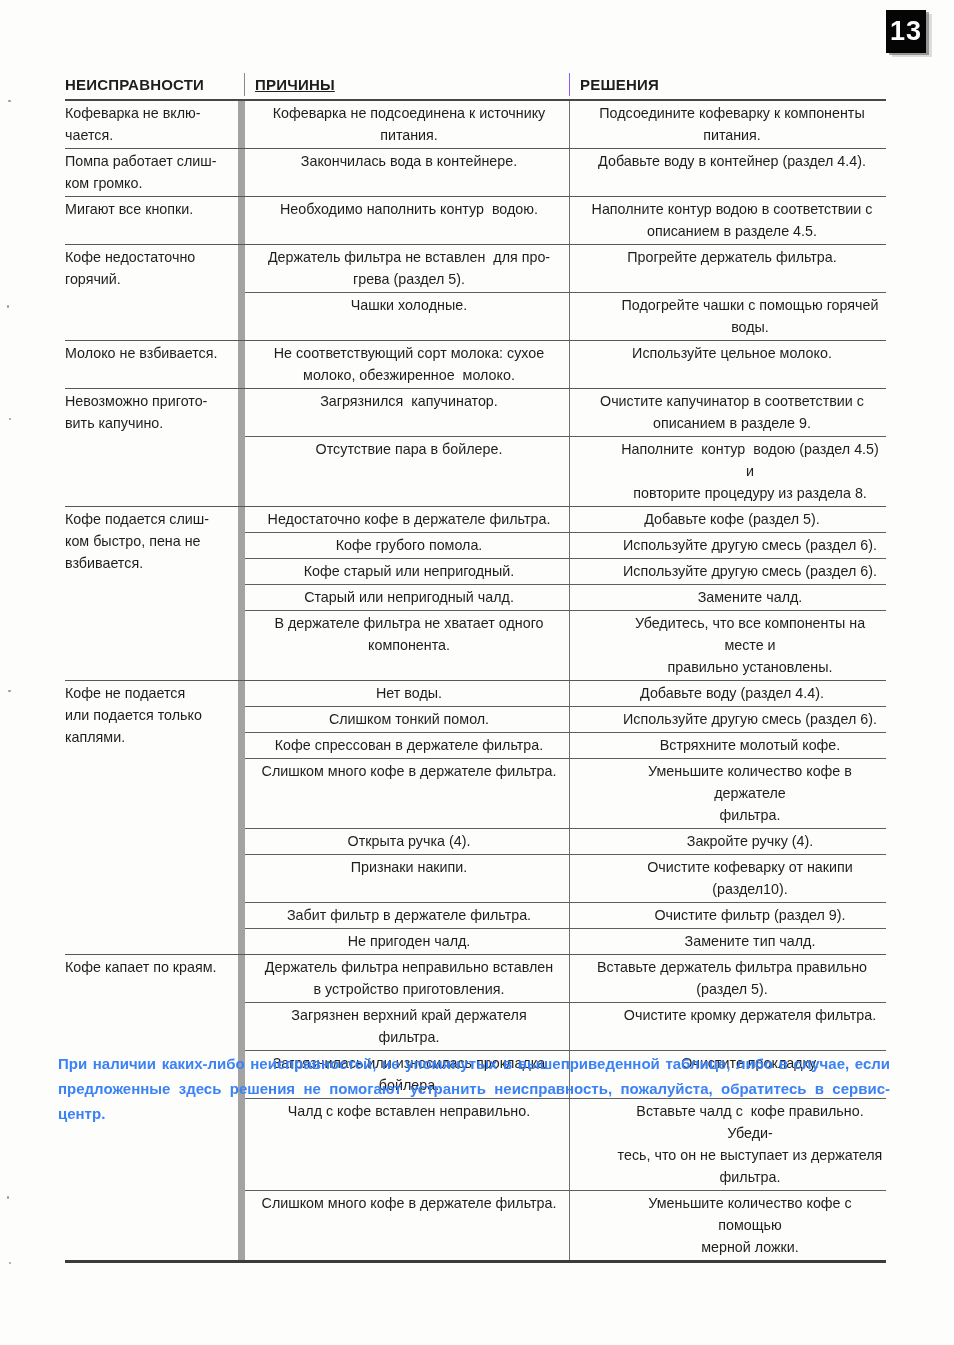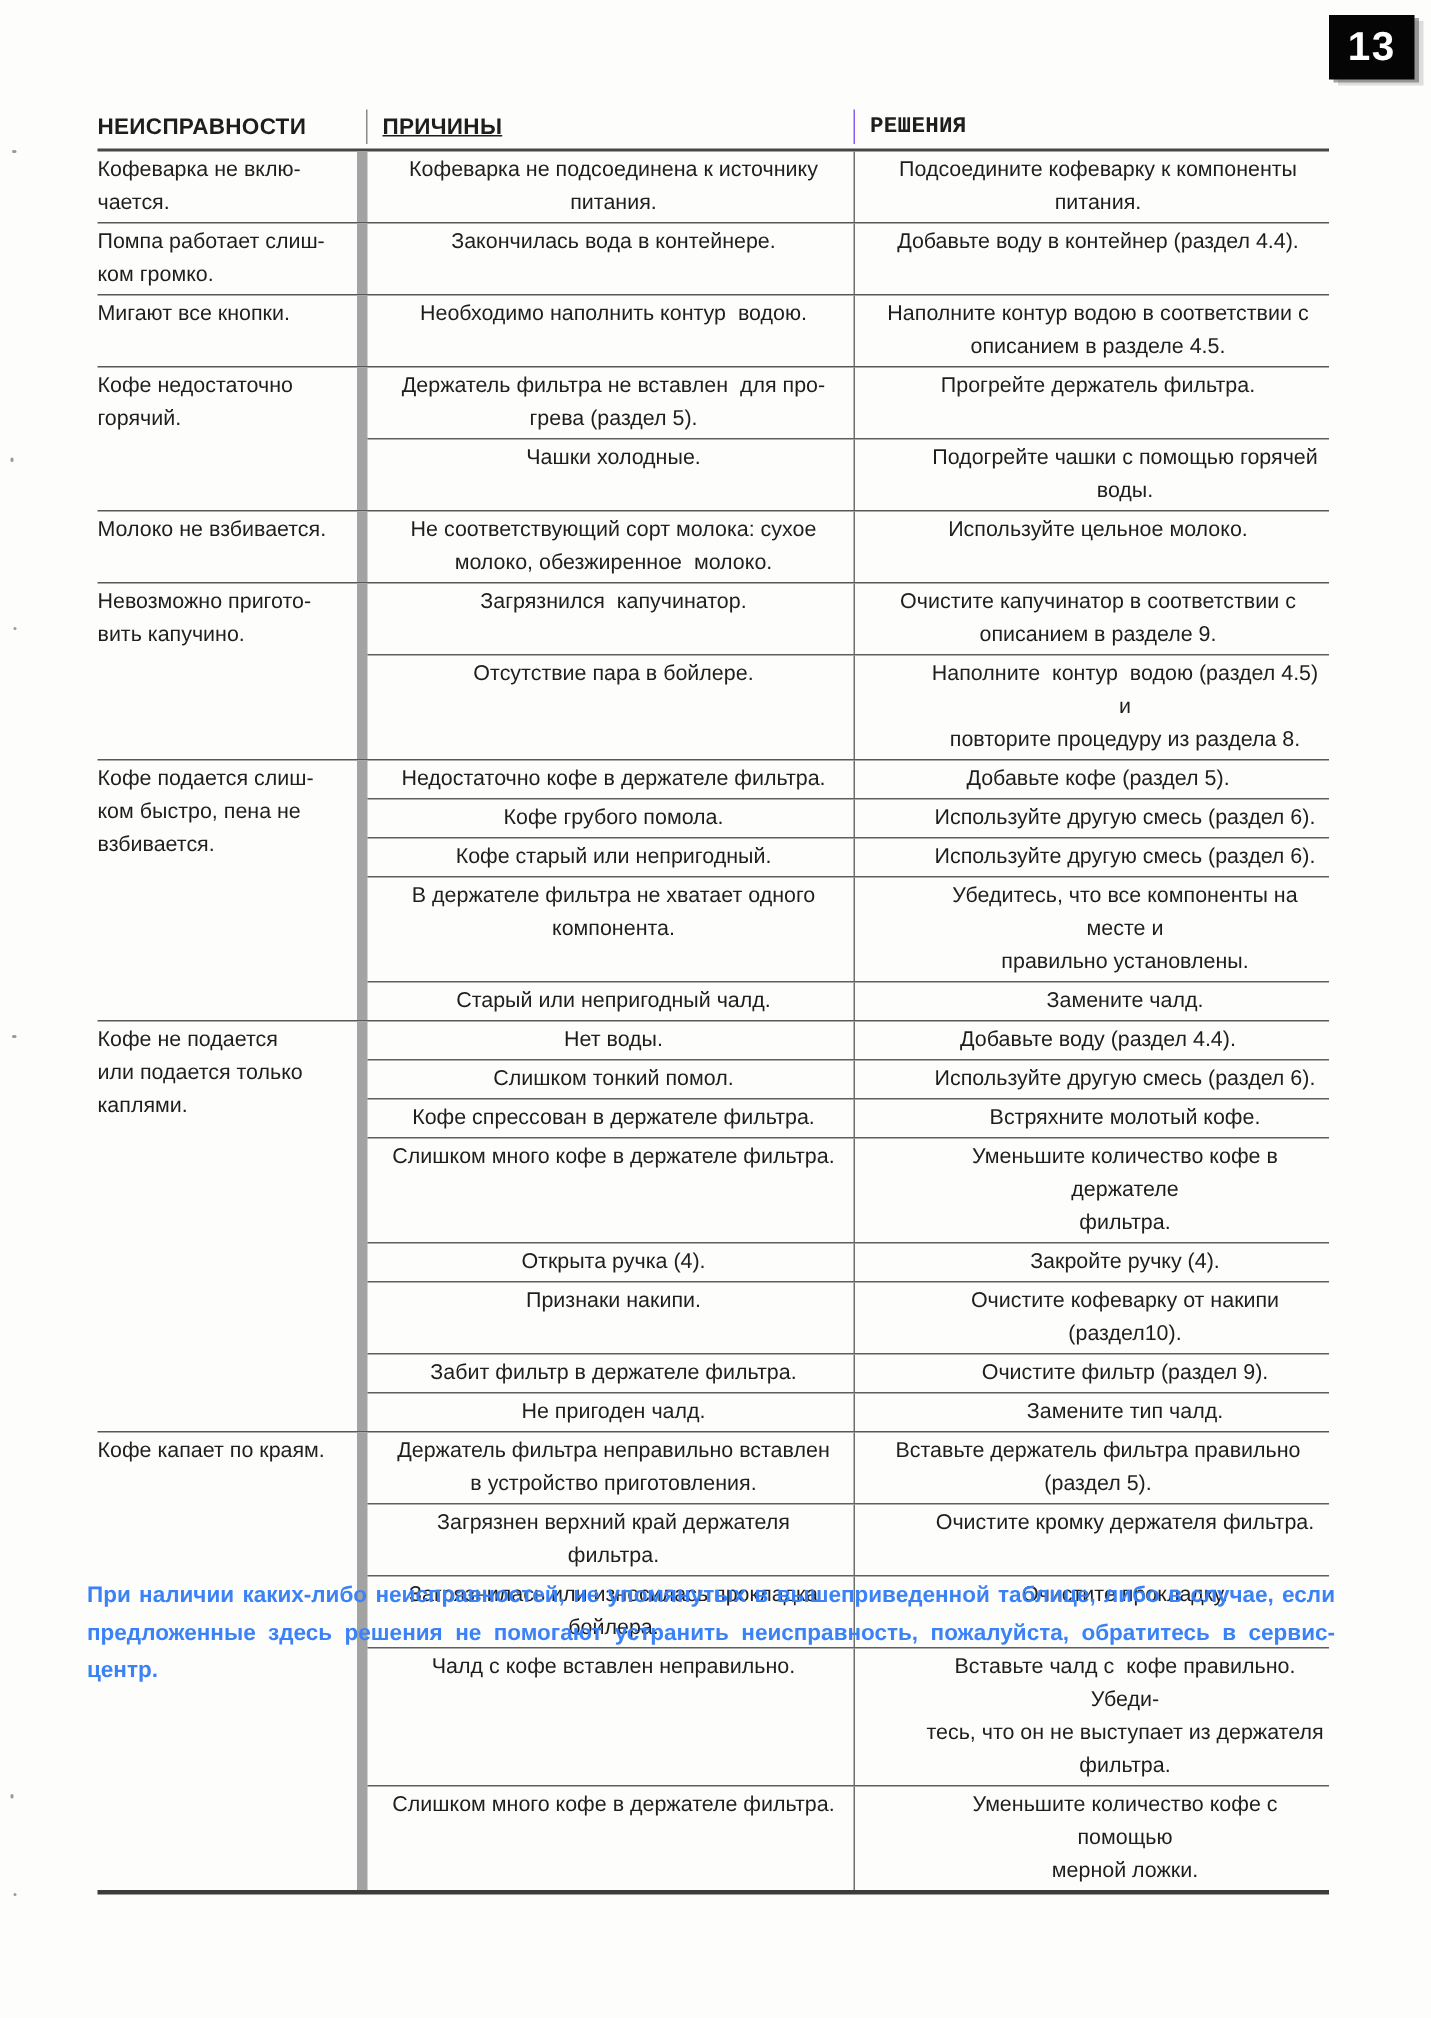--- a/index.html
+++ b/index.html
@@ -8,21 +8,21 @@
     background:#fdfdfc;
     font-family:"Liberation Sans", sans-serif;
     color:#1e1e1e;
     overflow:hidden;
   }
   
   .page{position:absolute;inset:0;}
 
   
   .page-badge{
-    position:absolute;left:886px;top:10px;width:57px;height:43px;
+    position:absolute;left:886px;top:10px;width:40px;height:43px;
     background:#050505;color:#fff;
     display:flex;align-items:center;justify-content:center;
     font-size:27px;font-weight:bold;letter-spacing:1px;
     box-shadow:3px 2px 0 rgba(90,90,90,.55), 6px 4px 0 rgba(150,150,150,.3);
   }
 
   
   .trouble-table{
     position:absolute;left:65px;top:73px;width:821px;
     font-size:14.3px;line-height:22px;
@@ -30,21 +30,21 @@
   }
   .thead{
     display:grid;grid-template-columns:180px 325px 1fr;
     font-weight:bold;font-size:15px;letter-spacing:.2px;
     border-bottom:2px solid #474747;
     padding-bottom:3px;
   }
   .thead .hcell{padding:1px 6px 0 0;}
   .thead .hcell:nth-child(1){border-right:1px solid #8a8a8a;}
   .thead .hcell:nth-child(2){padding-left:10px;border-right:1px solid #8b5cf6;text-decoration:underline;}
-  .thead .hcell:nth-child(3){padding-left:10px;font-family:Liberation Mono, monospace;}
+  .thead .hcell:nth-child(3){padding-left:10px;}
 
   .group{display:grid;grid-template-columns:180px 1fr;}
   .group + .group{border-top:1px solid #585858;}
   .fault-cell{
     padding:1px 10px 2px 0;
     border-right:7px solid #a3a3a3;
     white-space:pre-wrap;
   }
   .subrows{display:flex;flex-direction:column;text-align:center;}
   .subrow{display:grid;grid-template-columns:325px 1fr;flex:1;}
@@ -175,28 +175,28 @@
             </div>
             <div class="subrow">
               <div class="cause-cell">Кофе грубого помола.</div>
               <div class="solution-cell">Используйте другую смесь (раздел 6).</div>
             </div>
             <div class="subrow">
               <div class="cause-cell">Кофе старый или непригодный.</div>
               <div class="solution-cell">Используйте другую смесь (раздел 6).</div>
             </div>
             <div class="subrow">
+              <div class="cause-cell">Старый или непригодный чалд.</div>
+              <div class="solution-cell">Замените чалд.</div>
+            </div>
+            <div class="subrow">
               <div class="cause-cell">В держателе фильтра не хватает одного
 компонента.</div>
               <div class="solution-cell">Убедитесь, что все компоненты на месте и
 правильно установлены.</div>
-            </div>
-            <div class="subrow">
-              <div class="cause-cell">Старый или непригодный чалд.</div>
-              <div class="solution-cell">Замените чалд.</div>
             </div>
           </div>
         </div>
         <div class="group">
           <div class="fault-cell">Кофе не подается
 или подается только
 каплями.</div>
           <div class="subrows">
             <div class="subrow">
               <div class="cause-cell">Нет воды.</div>

